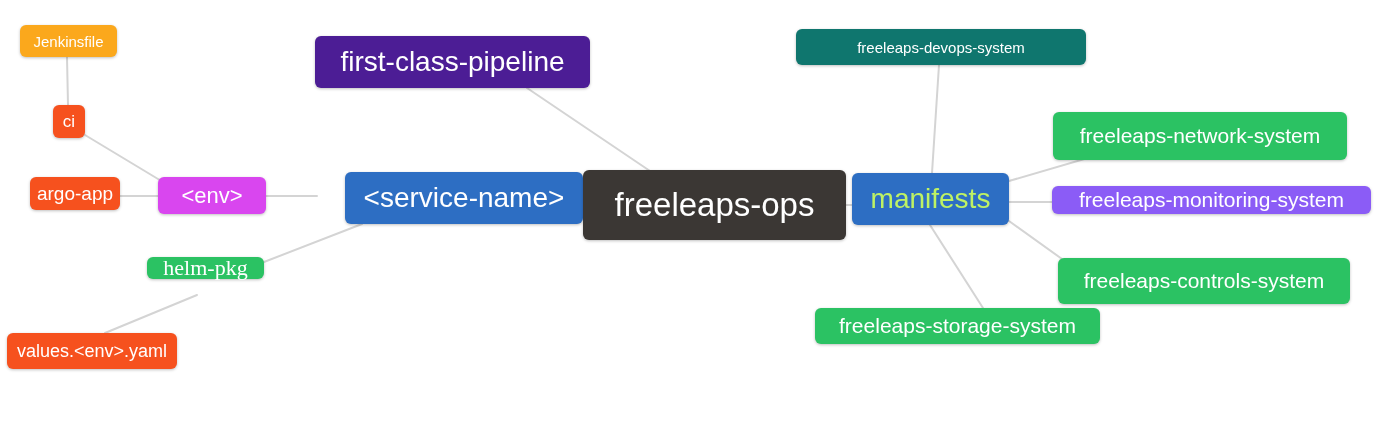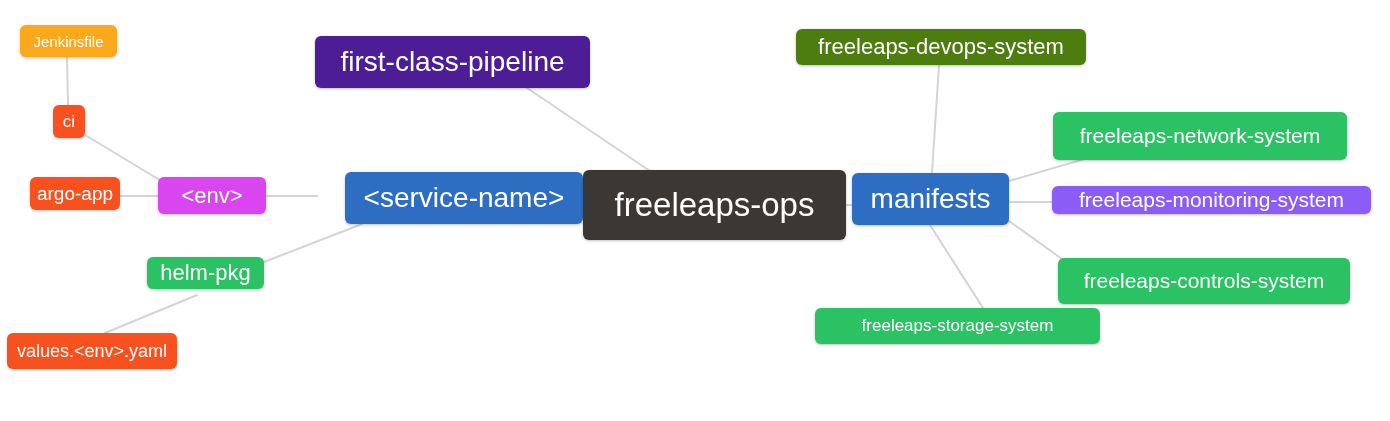--- a/index.html
+++ b/index.html
@@ -52,25 +52,25 @@
       <line x1="1009" y1="181" x2="1122" y2="148" stroke="#D4D4D4" stroke-width="2" stroke-linecap="round"></line>
       <line x1="1009" y1="202" x2="1052" y2="202" stroke="#D4D4D4" stroke-width="2" stroke-linecap="round"></line>
       <line x1="1009" y1="221" x2="1062" y2="259" stroke="#D4D4D4" stroke-width="2" stroke-linecap="round"></line>
       <line x1="930" y1="225" x2="983" y2="308" stroke="#D4D4D4" stroke-width="2" stroke-linecap="round"></line>
     </svg>
   <div>
       <div class="node" style="left: 20px; top: 25px; width: 97px; height: 32px; font-size: 15px; background: rgb(251, 168, 28); color: rgb(255, 255, 255);">Jenkinsfile</div>
       <div class="node" style="left: 53px; top: 105px; width: 32px; height: 33px; font-size: 17px; background: rgb(246, 81, 30); color: rgb(255, 255, 255);">ci</div>
       <div class="node" style="left: 30px; top: 177px; width: 90px; height: 33px; font-size: 19px; background: rgb(246, 81, 30); color: rgb(255, 255, 255);">argo-app</div>
       <div class="node" style="left: 158px; top: 177px; width: 108px; height: 37px; font-size: 22px; background: #d946ef; color: rgb(255, 255, 255);">&lt;env&gt;</div>
-      <div class="node" style="left: 147px; top: 257px; width: 117px; height: 32px; font-size: 22px; background: rgb(43, 194, 99); color: rgb(255, 255, 255);">helm-pkg</div>
+      <div class="node" style="left: 147px; top: 257px; width: 117px; height: 22px; font-size: 22px; background: rgb(43, 194, 99); color: rgb(255, 255, 255); font-family: Liberation Serif, serif;">helm-pkg</div>
       <div class="node" style="left: 7px; top: 333px; width: 170px; height: 36px; font-size: 18px; background: rgb(246, 81, 30); color: rgb(255, 255, 255);">values.&lt;env&gt;.yaml</div>
       <div class="node" style="left: 315px; top: 36px; width: 275px; height: 52px; font-size: 28px; background: #4c1d95; color: rgb(255, 255, 255);">first-class-pipeline</div>
       <div class="node" style="left: 317px; top: 172px; width: 238px; height: 52px; font-size: 28px; background: rgb(45, 110, 195); color: rgb(255, 255, 255); margin-left: 28px;">&lt;service-name&gt;</div>
       <div class="node" style="left: 583px; top: 170px; width: 263px; height: 70px; font-size: 33px; background: rgb(59, 55, 52); color: rgb(255, 255, 255); text-align: right;">freeleaps-ops</div>
-      <div class="node" style="left: 852px; top: 173px; width: 157px; height: 52px; font-size: 28px; background: rgb(45, 110, 195); color: #ffffff;">manifests</div>
-      <div class="node" style="left: 796px; top: 29px; width: 290px; height: 36px; font-size: 22px; background: #4d7c0f; color: rgb(255, 255, 255);">freeleaps-devops-system</div>
+      <div class="node" style="left: 852px; top: 173px; width: 157px; height: 52px; font-size: 28px; background: rgb(45, 110, 195); color: #bef264;">manifests</div>
+      <div class="node" style="left: 796px; top: 29px; width: 290px; height: 36px; font-size: 15px; background: #0f766e; color: rgb(255, 255, 255);">freeleaps-devops-system</div>
       <div class="node" style="left: 1053px; top: 112px; width: 294px; height: 48px; font-size: 21px; background: rgb(43, 194, 99); color: rgb(255, 255, 255);">freeleaps-network-system</div>
       <div class="node" style="left: 1052px; top: 186px; width: 319px; height: 28px; font-size: 21px; background: #8b5cf6; color: rgb(255, 255, 255);">freeleaps-monitoring-system</div>
       <div class="node" style="left: 1058px; top: 258px; width: 292px; height: 46px; font-size: 21px; background: rgb(43, 194, 99); color: rgb(255, 255, 255);">freeleaps-controls-system</div>
-      <div class="node" style="left: 815px; top: 308px; width: 285px; height: 36px; font-size: 17px; background: rgb(43, 194, 99); color: rgb(255, 255, 255);">freeleaps-storage-system</div>
+      <div class="node" style="left: 815px; top: 308px; width: 285px; height: 36px; font-size: 21px; background: rgb(43, 194, 99); color: rgb(255, 255, 255);">freeleaps-storage-system</div>
     </div>
 </div>
 
 </body></html>

